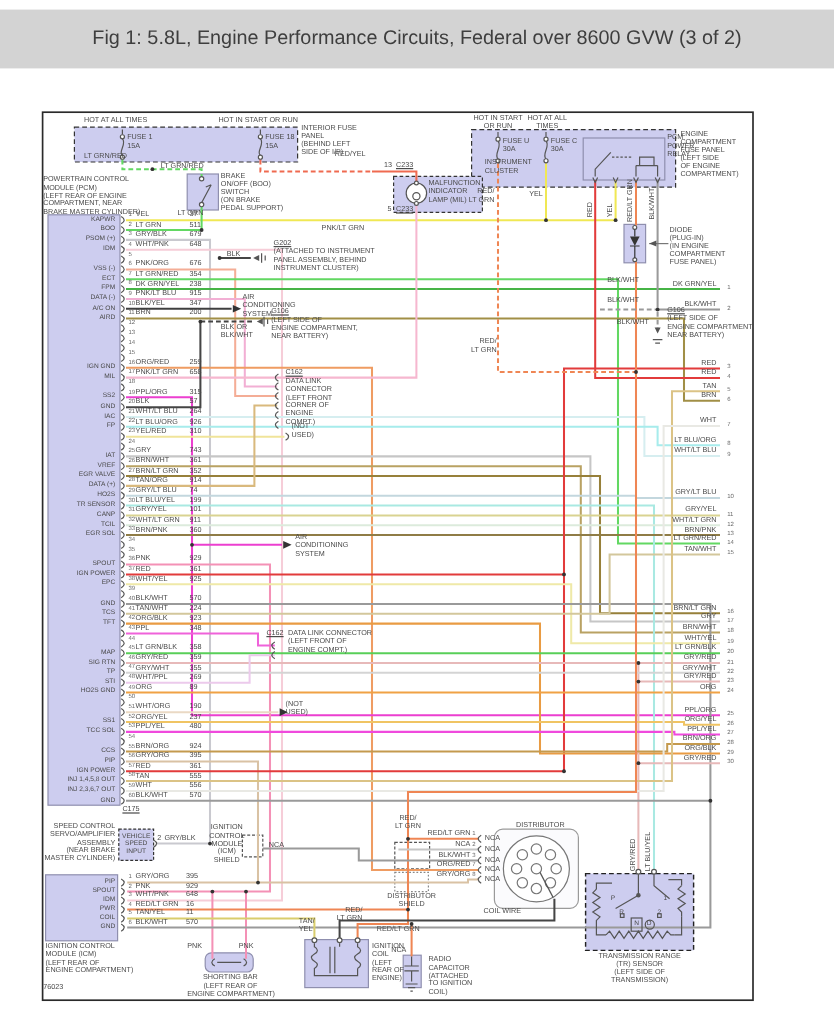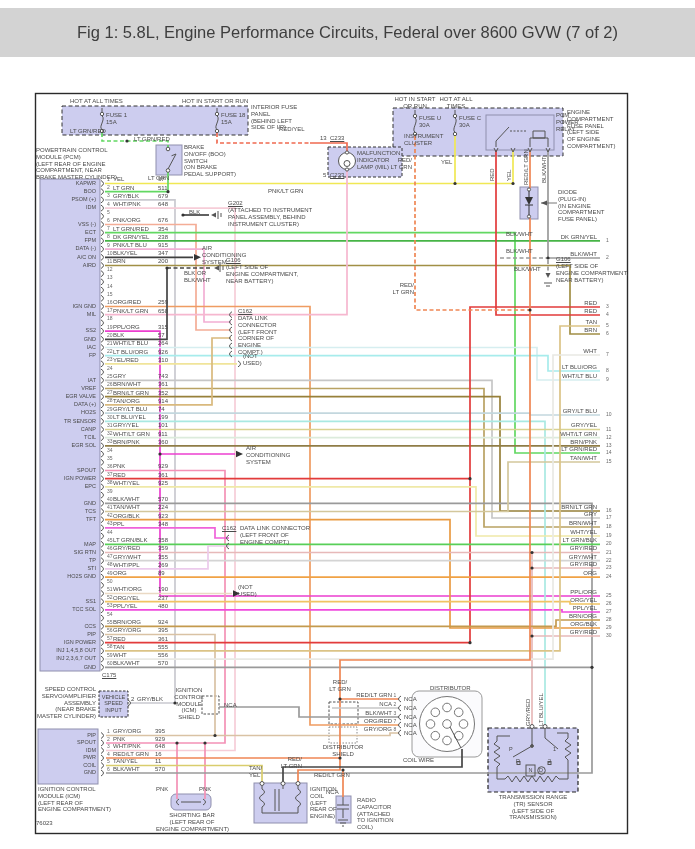--- a/index.html
+++ b/index.html
@@ -16,21 +16,21 @@
   .u{text-decoration:underline}
   .rot{transform:rotate(-90deg);transform-origin:0 0}
   svg{position:absolute;left:0;top:0}
 </style>
 </head>
 <body>
 
 <div class="page">
 
   <div class="titlebar">
-    <span>Fig 1: 5.8L, Engine Performance Circuits, Federal over 8600 GVW (7 of 2)</span>
+    <span>Fig 1: 5.8L, Engine Performance Circuits, Federal over 8600 GVW (3 of 2)</span>
   </div>
 
   <svg id="base" width="695" height="849" viewBox="0 0 695 849">
 
     <rect x="35.5" y="93.5" width="592" height="740" fill="none" stroke="#2a2a2a" stroke-width="1.4"></rect>
 
     <rect x="62" y="106" width="186" height="29" fill="#cdcdef" stroke="#333" stroke-width="1" stroke-dasharray="4,2.5"></rect>
     <rect x="393" y="108" width="170" height="48" fill="#cdcdef" stroke="#333" stroke-width="1" stroke-dasharray="4,2.5"></rect>
     <rect x="486" y="115" width="68" height="35" fill="#cdcdef" stroke="#8f8fae"></rect>
     <rect x="328" y="147" width="74" height="30" fill="#cdcdef" stroke="#333" stroke-width="1" stroke-dasharray="3,2"></rect>

